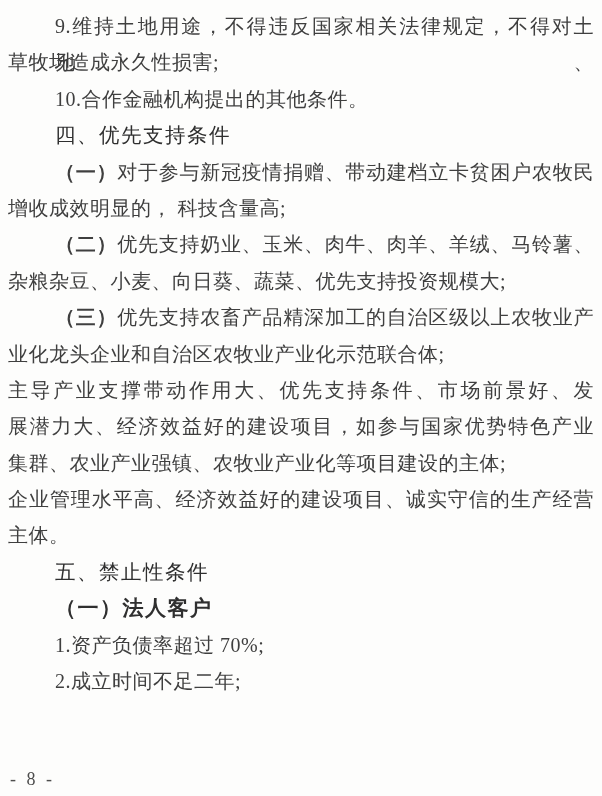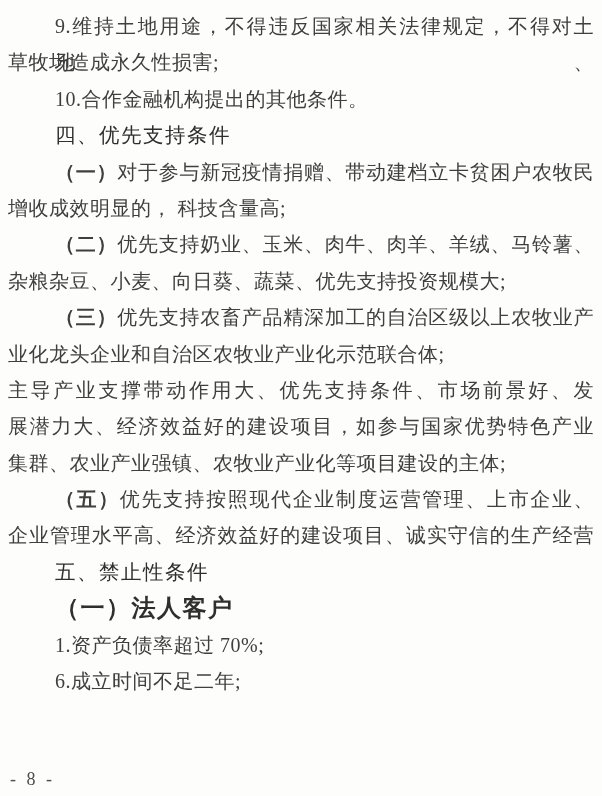--- a/index.html
+++ b/index.html
@@ -38,21 +38,21 @@
   }
   .line.h1 {
     font-family: "Liberation Sans", "DejaVu Sans", sans-serif;
     font-weight: 400;
     font-size: 20.5px;
     color: var(--heading-color, #2f2f2f);
     letter-spacing: 1.5px;
   }
   .line.h2 {
     font-weight: 700;
-    font-size: 24px;
+    font-size: 21px;
     color: var(--heading-color, #2f2f2f);
     letter-spacing: 1.5px;
   }
   .prefix {
     font-weight: 700;
   }
   .footer {
     position: absolute;
     left: 10px;
     bottom: 6px;
@@ -73,21 +73,21 @@
       <div class="line h1 indent">四、优先支持条件</div>
       <div class="line body indent full"><span class="prefix">（一）</span>对于参与新冠疫情捐赠、带动建档立卡贫困户农牧民</div>
       <div class="line body">增收成效明显的， 科技含量高;</div>
       <div class="line body indent full"><span class="prefix">（二）</span>优先支持奶业、玉米、肉牛、肉羊、羊绒、马铃薯、</div>
       <div class="line body">杂粮杂豆、小麦、向日葵、蔬菜、优先支持投资规模大;</div>
       <div class="line body indent full"><span class="prefix">（三）</span>优先支持农畜产品精深加工的自治区级以上农牧业产</div>
       <div class="line body">业化龙头企业和自治区农牧业产业化示范联合体;</div>
       <div class="line body full">主导产业支撑带动作用大、优先支持条件、市场前景好、发</div>
       <div class="line body full">展潜力大、经济效益好的建设项目，如参与国家优势特色产业</div>
       <div class="line body">集群、农业产业强镇、农牧业产业化等项目建设的主体;</div>
-      <div class="line body indent full"><span class="prefix">（五）</span>优先支持按照现代企业制度运营管理、上市企业、</div>
       <div class="line body full">企业管理水平高、经济效益好的建设项目、诚实守信的生产经营</div>
+      <div class="line body">主体。</div>
       <div class="line h1 indent">五、禁止性条件</div>
       <div class="line h2 indent">（一）法人客户</div>
       <div class="line body indent">1.资产负债率超过 70%;</div>
-      <div class="line body indent">6.成立时间不足二年;</div>
+      <div class="line body indent">2.成立时间不足二年;</div>
     </div>
   <div class="footer">- 8 -</div>
 </div>
 
 </body></html>

